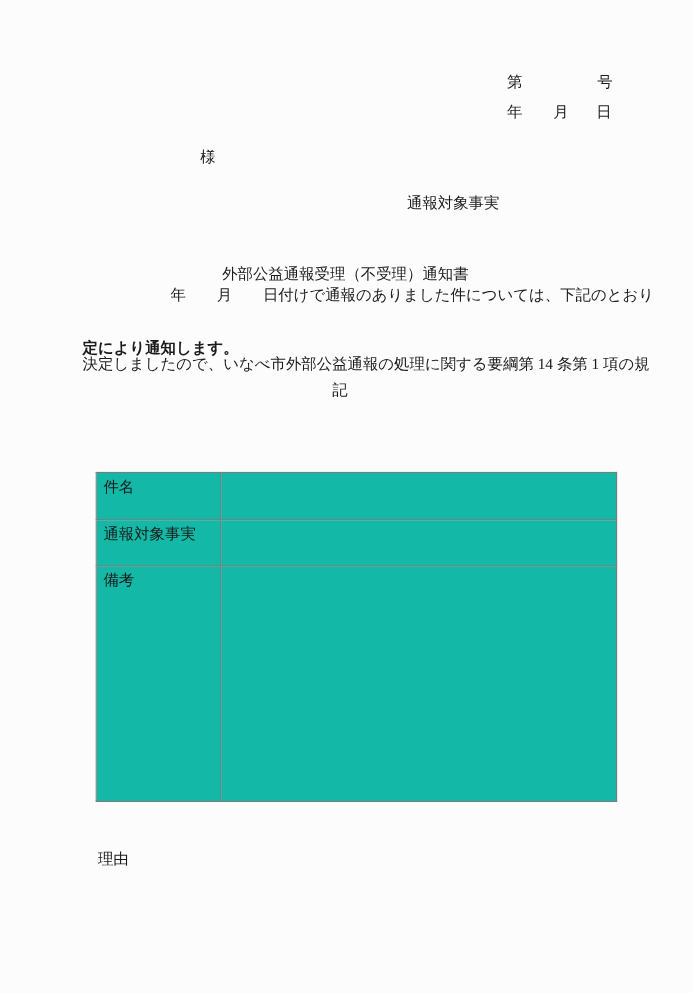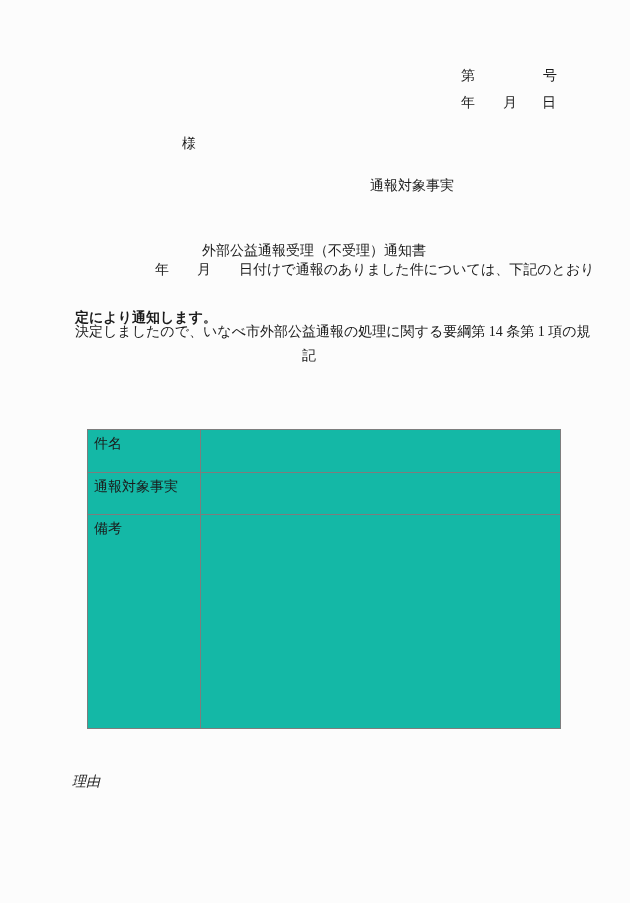--- a/index.html
+++ b/index.html
@@ -84,15 +84,15 @@
         <td></td>
       </tr>
       <tr class="row-remarks">
         <td class="label-cell">備考</td>
         <td></td>
       </tr>
     </tbody>
   </table>
 
 
-  <div class="abs" style="left:72px; top:774px;font-style:italic;">理由</div>
+  <div class="abs" style="left:89px; top:774px;">理由</div>
 
 </div>
 
 </body></html>

